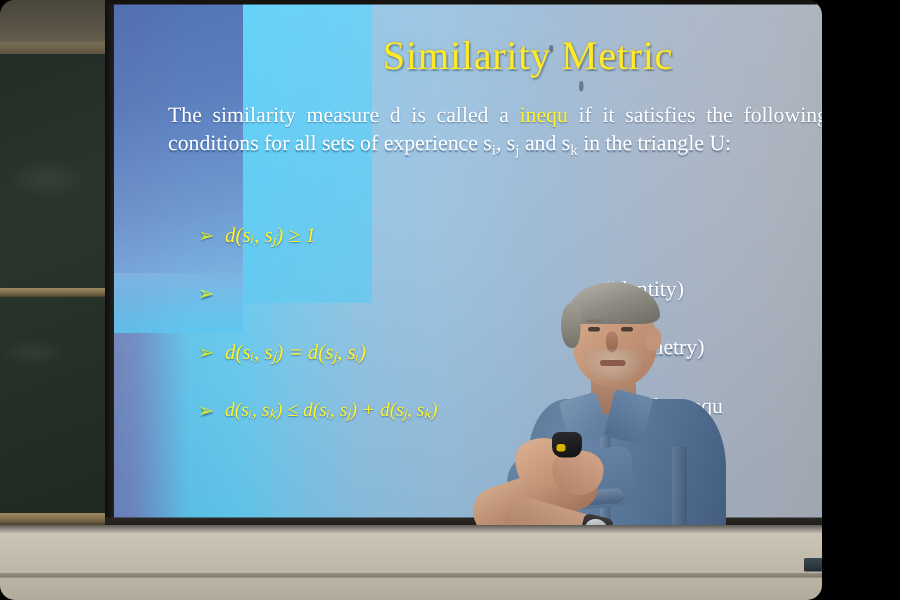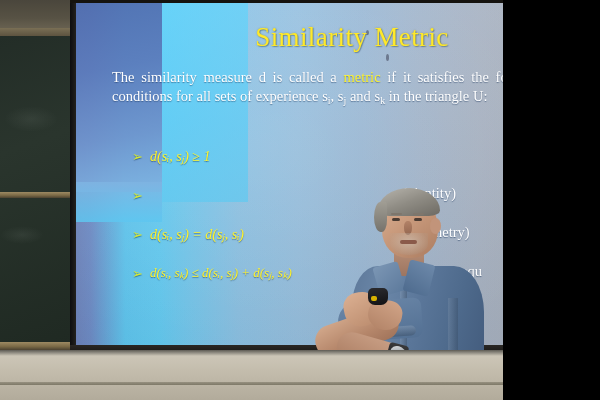--- a/index.html
+++ b/index.html
@@ -7,23 +7,24 @@
 
   html, body {
     width: 600px; height: 400px;
     overflow: hidden;
     background: #000;
     font-family: "Liberation Sans", sans-serif;
   }
 
   #scene {
     position: relative;
-    width: 503px; height: 400px;
+    width: 548px; height: 400px;
     overflow: hidden;
     background: #2b2b28;
+    border-radius: 10px;
   }
 
   
   .wall-top {
     position: absolute; left: 0; top: 0; width: 80px; height: 30px;
     background: linear-gradient(180deg,#4a463c 0%,#575244 60%,#6a6352 100%);
   }
   .wall-top2 {
     position: absolute; left: 0; top: 28px; width: 80px; height: 8px;
     background: linear-gradient(180deg,#7a6f55 0%,#5d5340 100%);
@@ -391,21 +392,21 @@
 
   <div class="slide">
     <div class="slide-band-left"></div>
     <div class="slide-band-left2"></div>
     <div class="slide-cyan"></div>
     <div class="slide-speck" style="left:290px; top:28px;"></div>
     <div class="slide-speck" style="left:310px; top:52px; height:7px;"></div>
 
     <div class="slide-title">Similarity Metric</div>
 
-    <div class="slide-body"><span>The similarity measure d is called a </span><span class="hl-metric">metric</span><span> if it satisfies the following conditions for all sets of experience s</span><sub>i</sub><span>, s</span><sub>j</sub><span> and s</span><sub>k</sub><span> in the triangle U:</span></div>
+    <div class="slide-body"><span>The similarity measure d is called a </span><span class="hl-metric">inequ</span><span> if it satisfies the following conditions for all sets of experience s</span><sub>i</sub><span>, s</span><sub>j</sub><span> and s</span><sub>k</sub><span> in the triangle U:</span></div>
 
     <div class="bullets">
 
       <div class="bullet-row r1">
         <span class="bullet-arrow">➢</span>
         <span class="bullet-eq">d(sᵢ, sⱼ) ≥ 1</span>
       </div>
 
       <div class="bullet-row r2">
         <span class="bullet-arrow">➢</span>

